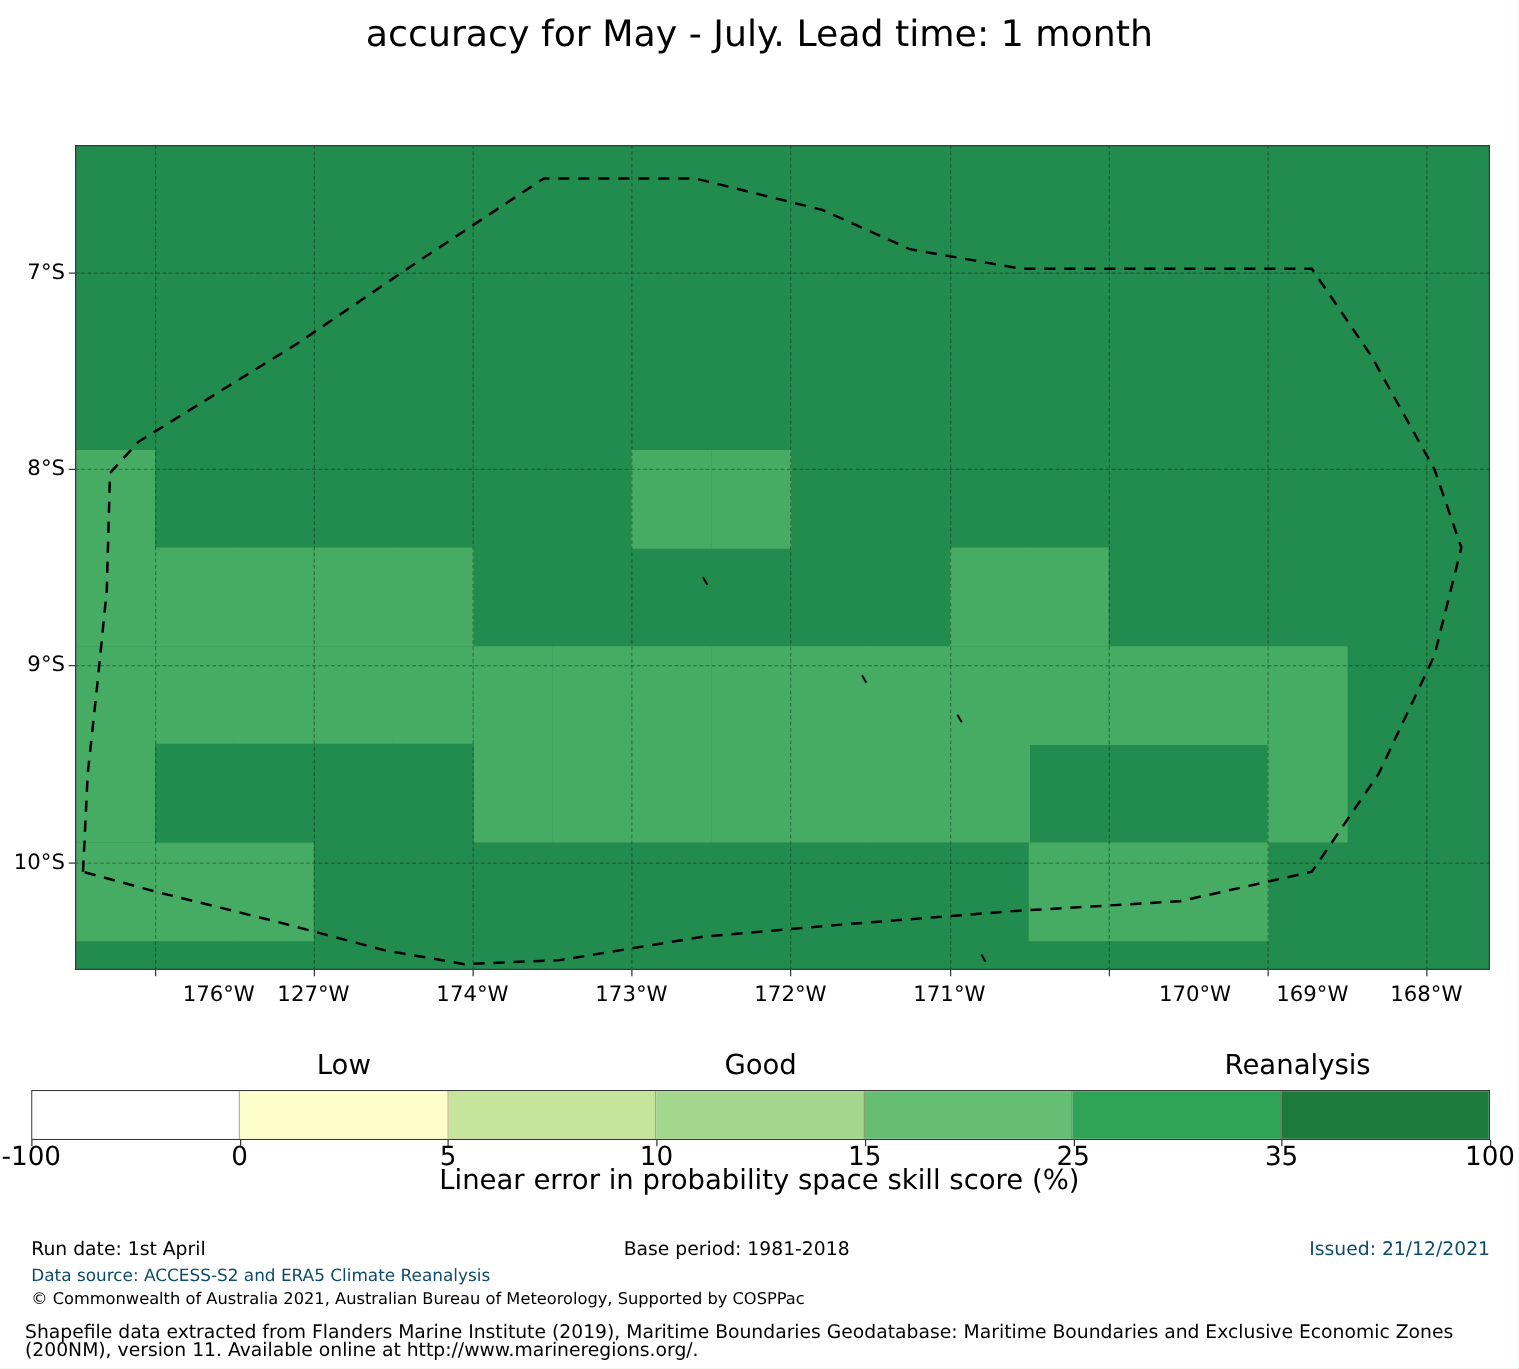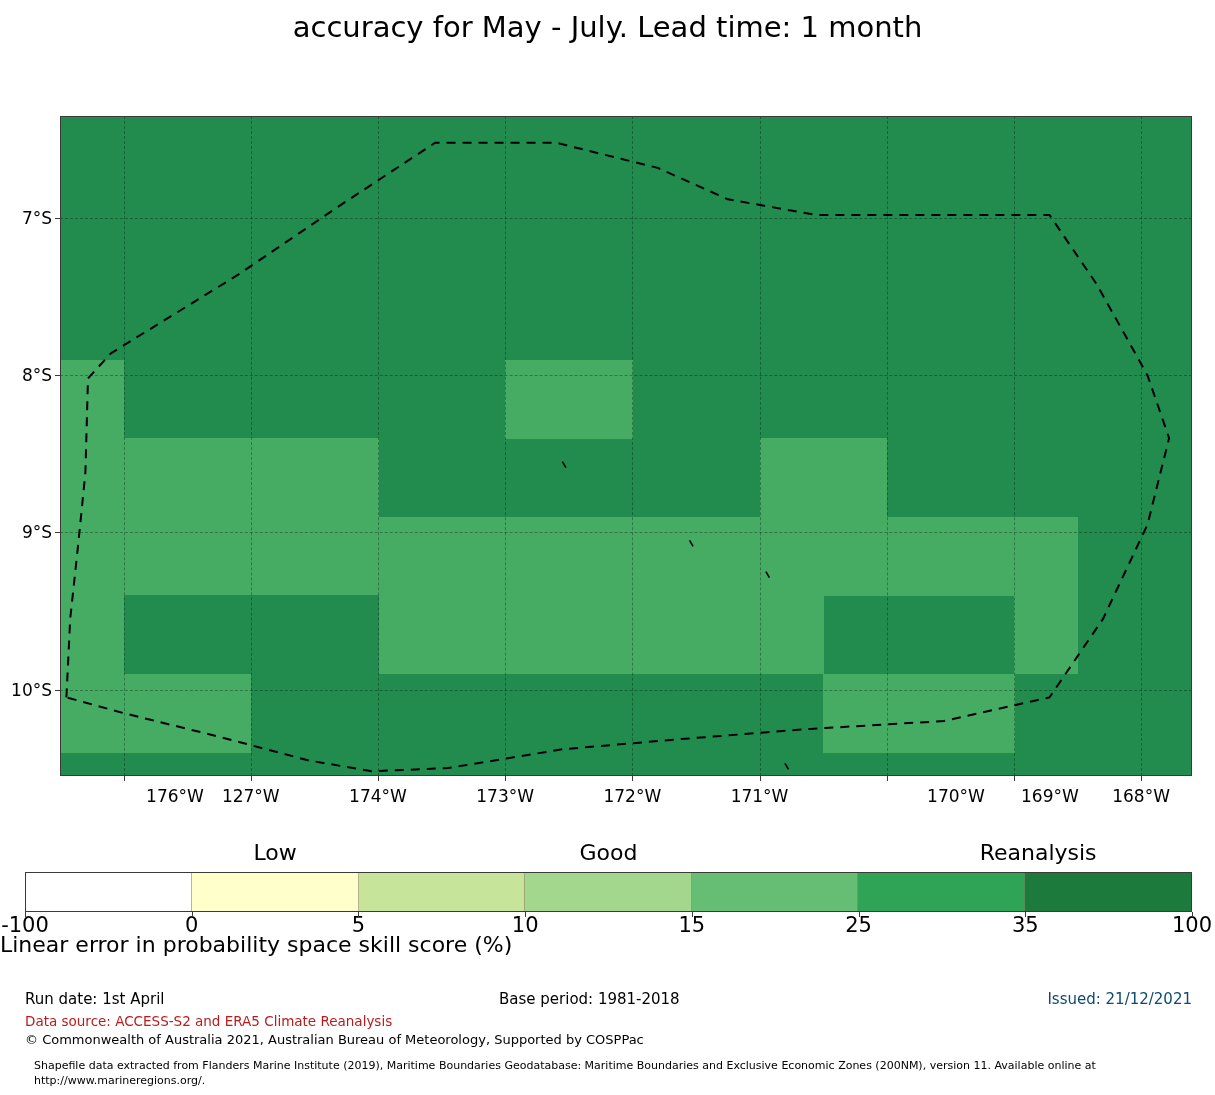--- a/index.html
+++ b/index.html
@@ -160,50 +160,51 @@
     font-size: 22px;
     color: #000;
     white-space: nowrap;
     transform: translateX(-50%);
   }
   #cbar-axis-title {
     position: absolute;
     left: 0;
     top: 932px;
     width: 1215px;
+    text-align: center;
     font-size: 22px;
     color: #000;
   }
 
   
   #footer { position: absolute; left: 0; top: 0; width: 1215px; }
   .f-run {
     position: absolute; left: 25px; top: 990px;
     font-size: 15px; color: #000; white-space: nowrap;
   }
   .f-base {
     position: absolute; left: 499px; top: 990px;
     font-size: 15px; color: #000; white-space: nowrap;
   }
   .f-issued {
     position: absolute; right: 23px; top: 990px;
     font-size: 15px; color: #0c4a6e; white-space: nowrap;
   }
   .f-src {
     position: absolute; left: 25px; top: 1013px;
-    font-size: 13.5px; color: #b91c1c; white-space: nowrap;
+    font-size: 13.5px; color: #0c4a6e; white-space: nowrap;
   }
   .f-copy {
     position: absolute; left: 25px; top: 1032px;
     font-size: 13px; color: #000; white-space: nowrap;
   }
   .f-shape {
-    position: absolute; left: 34px; top: 1058px;
+    position: absolute; left: 20px; top: 1058px;
     width: 1175px;
-    font-size: 11px; line-height: 15px; color: #000;
+    font-size: 15px; line-height: 15px; color: #000;
   }
 </style>
 </head>
 <body>
 
 <div id="title">
   <span class="tline">accuracy for May - July. Lead time: 1 month</span>
 </div>
 
 <div id="plot-wrap">

